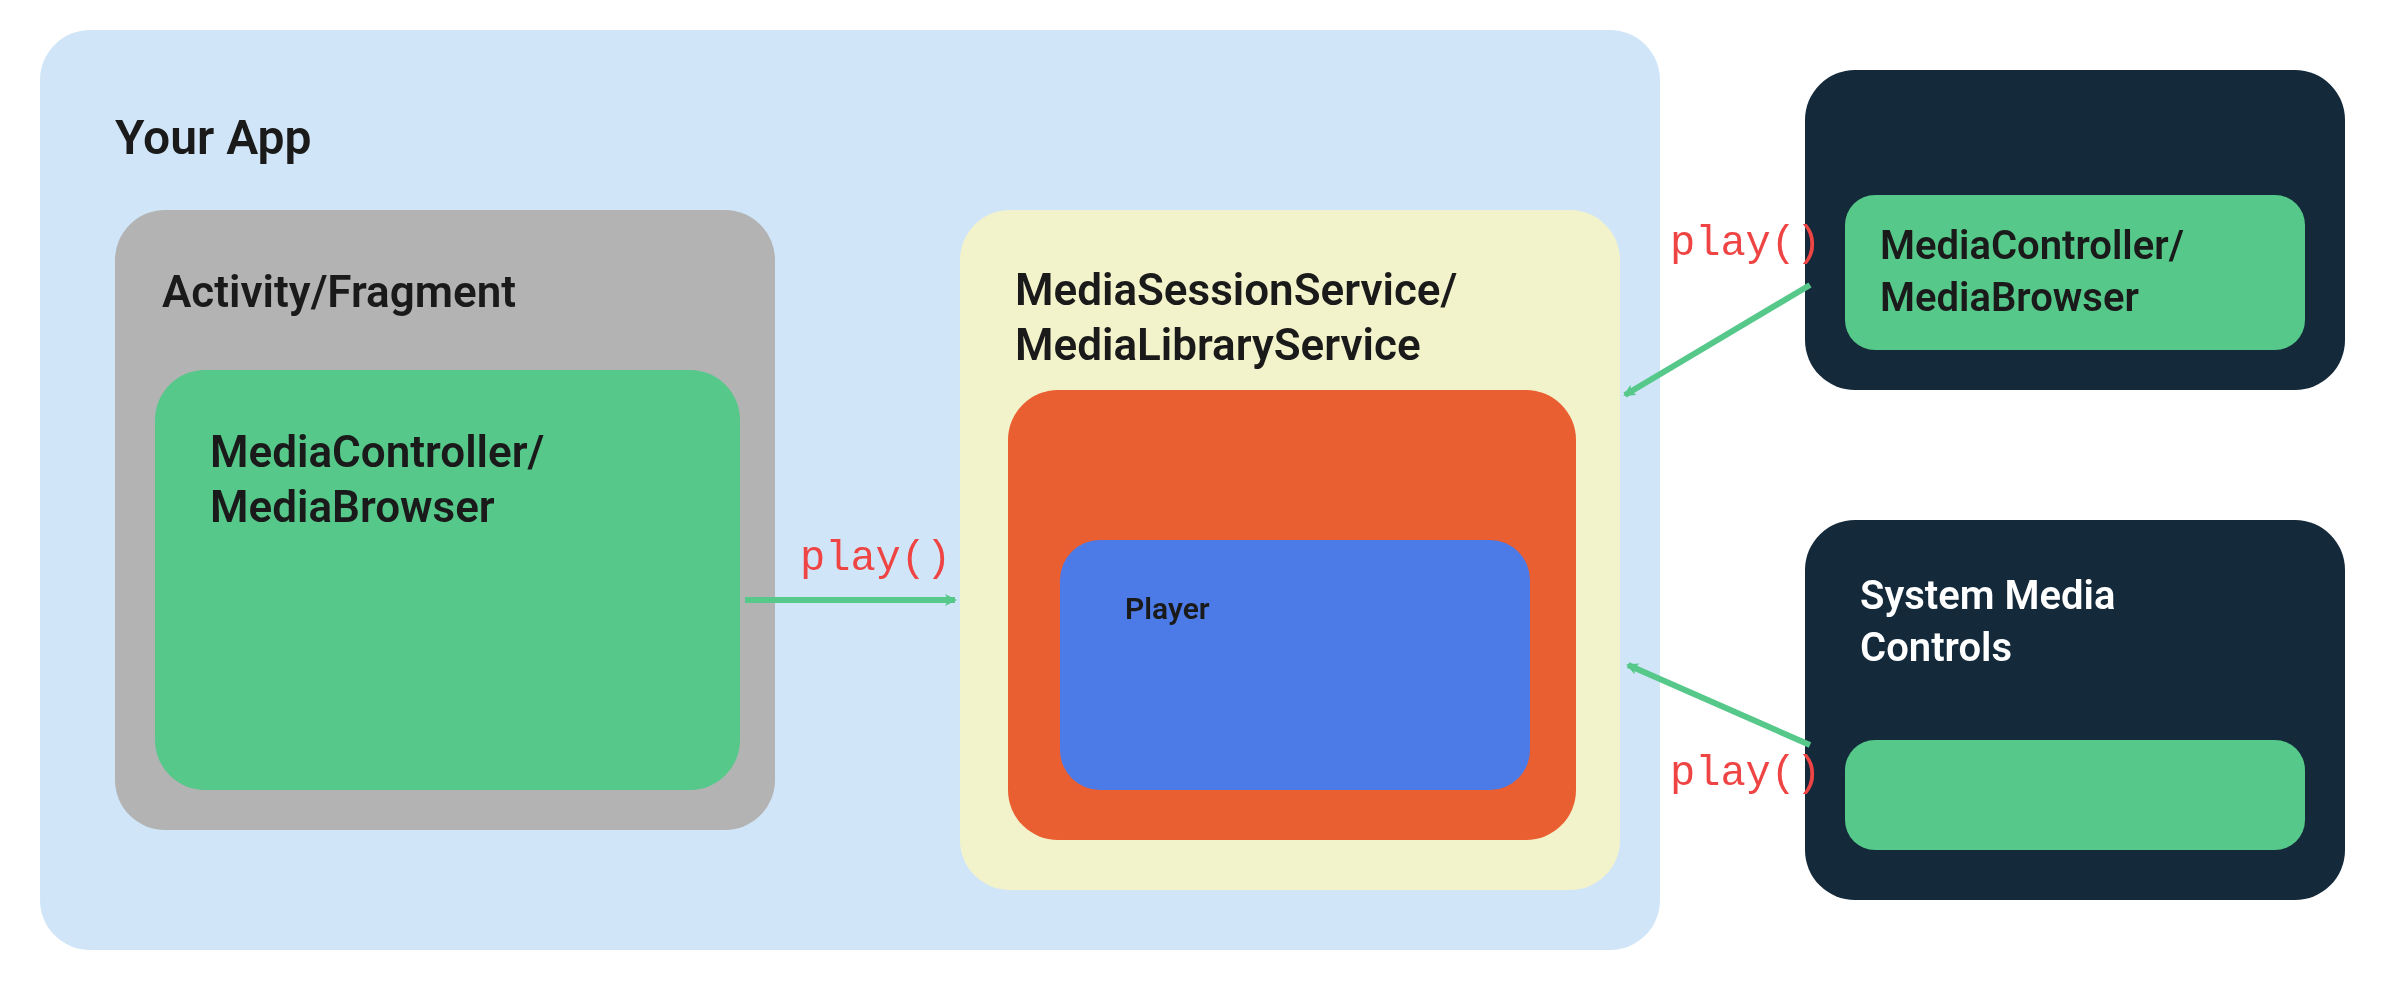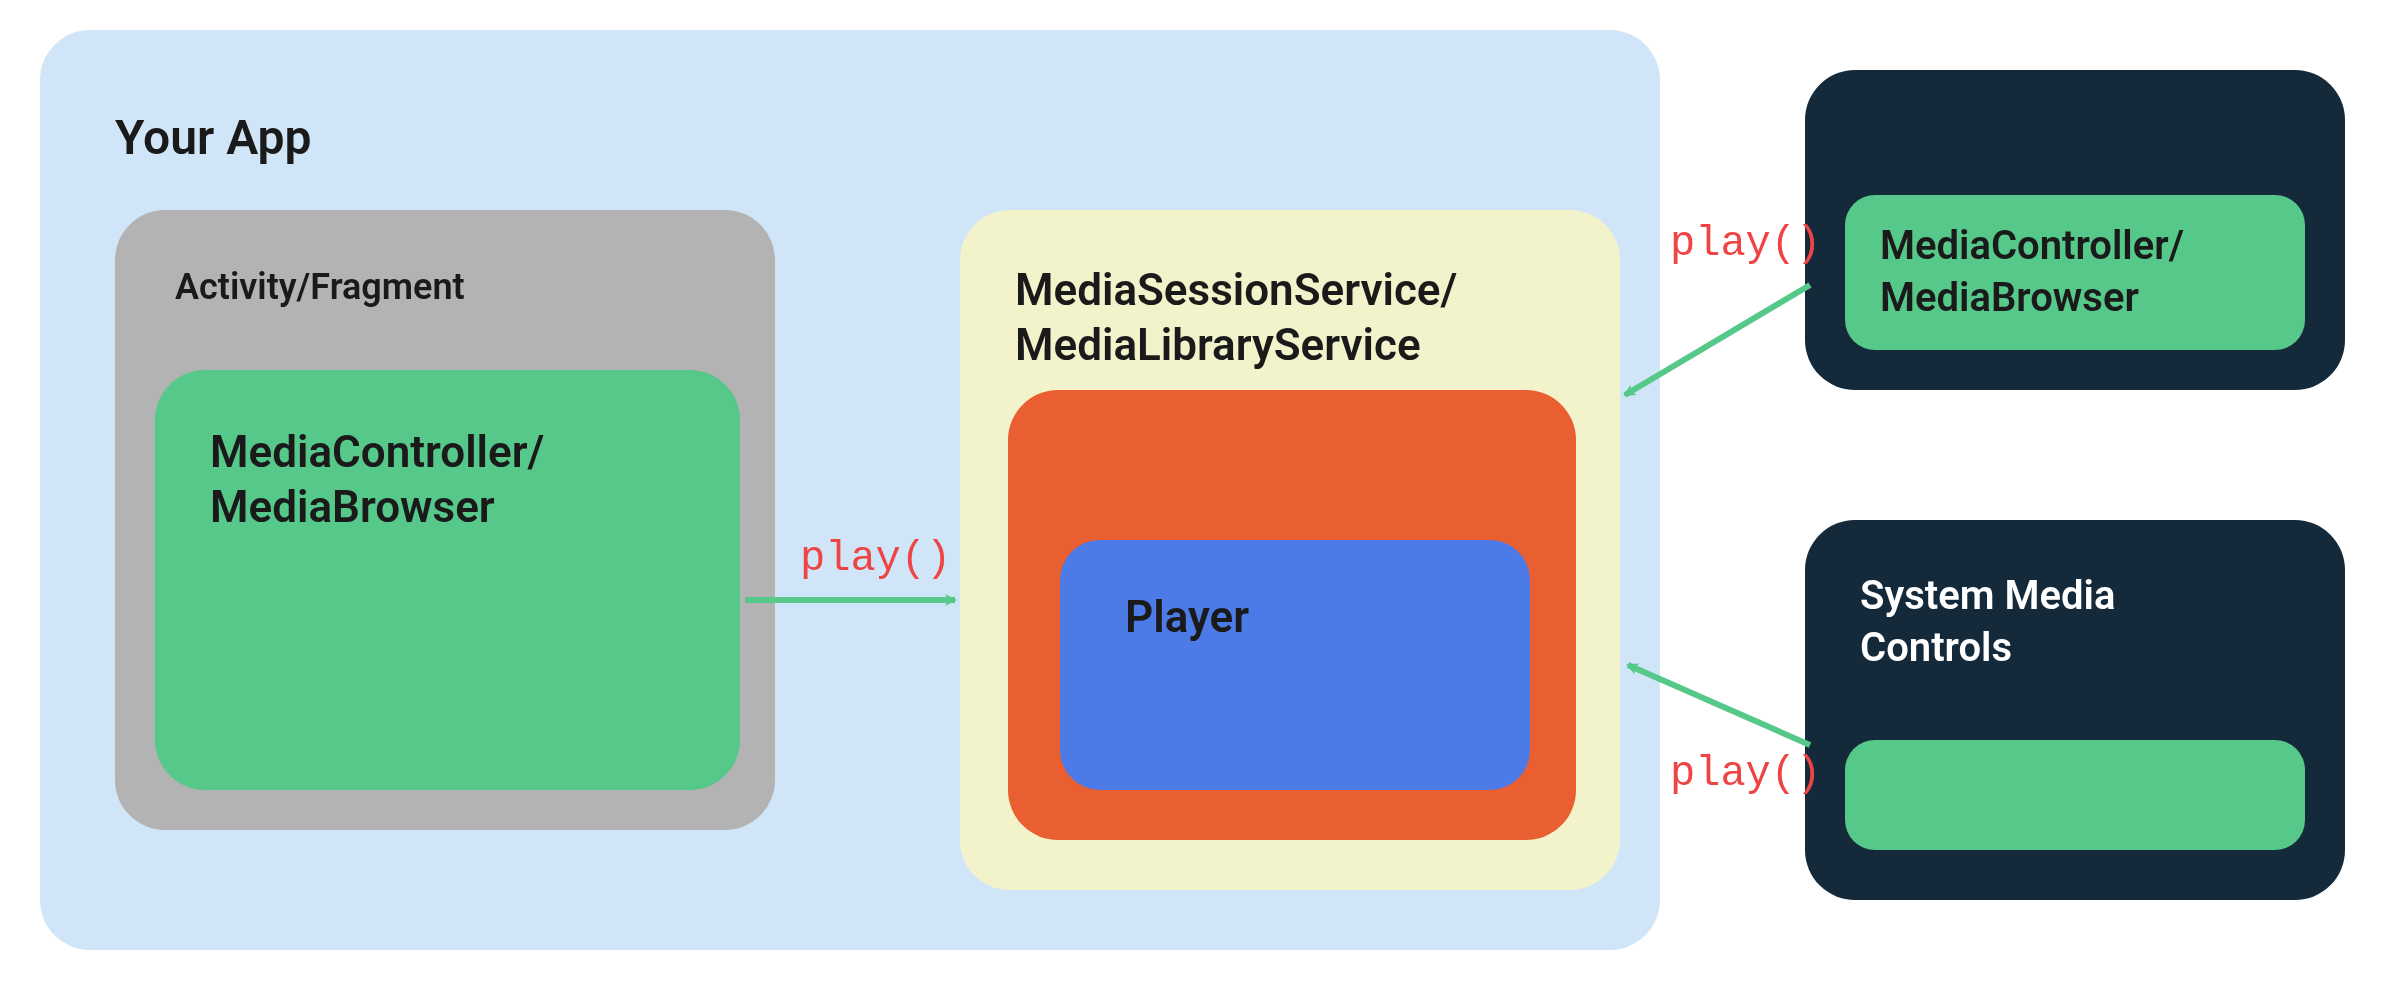--- a/index.html
+++ b/index.html
@@ -38,34 +38,34 @@
 </style>
 </head>
 <body>
 
 <div class="canvas">
 
   <div class="box" style="left:40px; top:30px; width:1620px; height:920px; background:#D0E6F8;"></div>
   <div class="label" style="left:115px; top:108px; font-size:48px;">Your App</div>
 
   <div class="box" style="left:115px; top:210px; width:660px; height:620px; background:#B3B3B3;"></div>
-  <div class="label" style="left:175px; top:265px; font-size:36px;">Activity/Fragment</div>
+  <div class="label" style="left:162px; top:265px; font-size:44px;">Activity/Fragment</div>
 
   <div class="box" style="left:155px; top:370px; width:585px; height:420px; background:#55C88A;"></div>
   <div class="label" style="left:210px; top:425px; font-size:44px; white-space:pre-line;">MediaController/
 MediaBrowser</div>
 
   <div class="box" style="left:960px; top:210px; width:660px; height:680px; background:#F3F3CB;"></div>
   <div class="label" style="left:1015px; top:263px; font-size:44px; white-space:pre-line;">MediaSessionService/
 MediaLibraryService</div>
 
   <div class="box" style="left:1008px; top:390px; width:568px; height:450px; background:#E95F32;"></div>
 
   <div class="box" style="left:1060px; top:540px; width:470px; height:250px; background:#4C7BE8; border-radius:40px;"></div>
-  <div class="label" style="left:1125px; top:590px; font-size:44px;">Player</div>
+  <div class="label" style="left:1125px; top:590px; font-size:30px;">Player</div>
 
   <div class="box" style="left:1805px; top:70px; width:540px; height:320px; background:#14293A;"></div>
   <div class="box" style="left:1845px; top:195px; width:460px; height:155px; background:#55C88A; border-radius:30px;"></div>
   <div class="label" style="left:1880px; top:220px; font-size:40px; white-space:pre-line; line-height:1.3;">MediaController/
 MediaBrowser</div>
 
   <div class="box" style="left:1805px; top:520px; width:540px; height:380px; background:#14293A;"></div>
   <div class="label" style="left:1860px; top:570px; font-size:40px; color:#fff; white-space:pre-line; line-height:1.3;">System Media
 Controls</div>
   <div class="box" style="left:1845px; top:740px; width:460px; height:110px; background:#55C88A; border-radius:30px;"></div>

